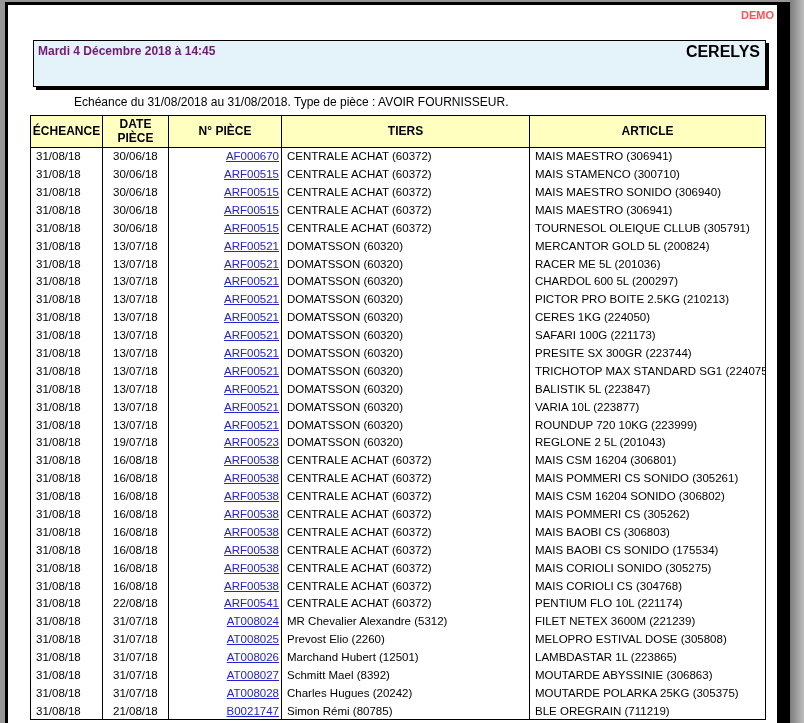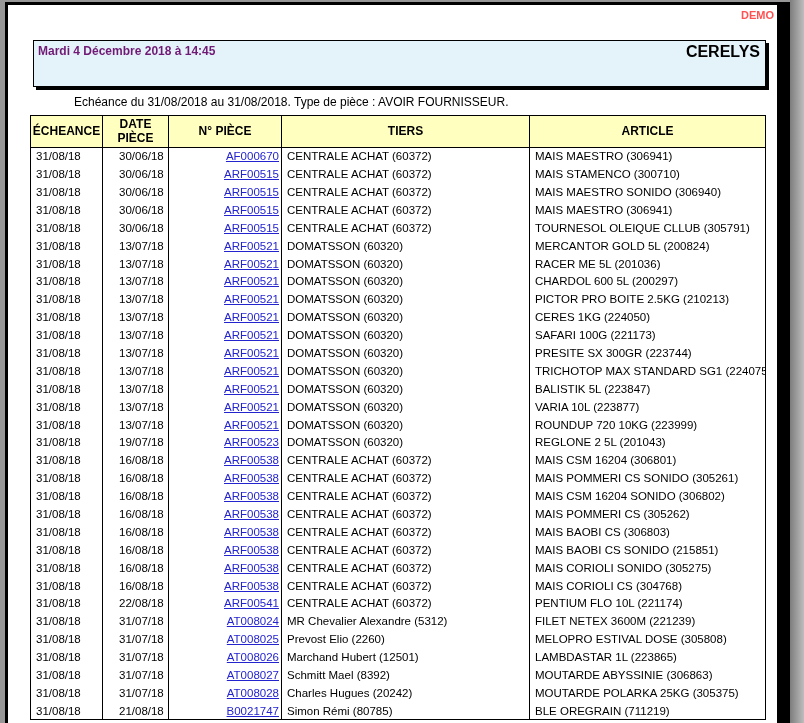--- a/index.html
+++ b/index.html
@@ -52,21 +52,21 @@
     background:#ffffc0; border:1px solid #000;
     font-size:12px; font-weight:bold; text-align:center; color:#000;
     height:31px; padding:1px 0; line-height:1.2; white-space:pre-line;
     vertical-align:middle;
   }
   table.report td {
     border-left:1px solid #000; border-right:1px solid #000;
     height:17.9px; padding:0 2px 0 5px; vertical-align:middle;
     font-size:11.5px; color:#000; white-space:nowrap; overflow:hidden;
   }
-  table.report td.c2 { padding-left:16px; }
+  table.report td.c2 { padding-left:10px; }
   table.report a {
     color:#2424cf; text-decoration:underline; font-size:11.5px;
   }
   .c1 { width:72px; } .c2 { width:66px; } .c3 { width:113px;text-align:right; }
   .c4 { width:248px; } .c5 { width:236px; }
 </style>
 </head>
 <body>
 
 <div class="page">
@@ -243,21 +243,21 @@
           <td class="c2">16/08/18</td>
           <td class="c3"><a href="#">ARF00538</a></td>
           <td class="c4">CENTRALE ACHAT (60372)</td>
           <td class="c5">MAIS BAOBI CS (306803)</td>
         </tr>
         <tr>
           <td class="c1">31/08/18</td>
           <td class="c2">16/08/18</td>
           <td class="c3"><a href="#">ARF00538</a></td>
           <td class="c4">CENTRALE ACHAT (60372)</td>
-          <td class="c5">MAIS BAOBI CS SONIDO (215851)</td>
+          <td class="c5">MAIS BAOBI CS SONIDO (175534)</td>
         </tr>
         <tr>
           <td class="c1">31/08/18</td>
           <td class="c2">16/08/18</td>
           <td class="c3"><a href="#">ARF00538</a></td>
           <td class="c4">CENTRALE ACHAT (60372)</td>
           <td class="c5">MAIS CORIOLI SONIDO (305275)</td>
         </tr>
         <tr>
           <td class="c1">31/08/18</td>

